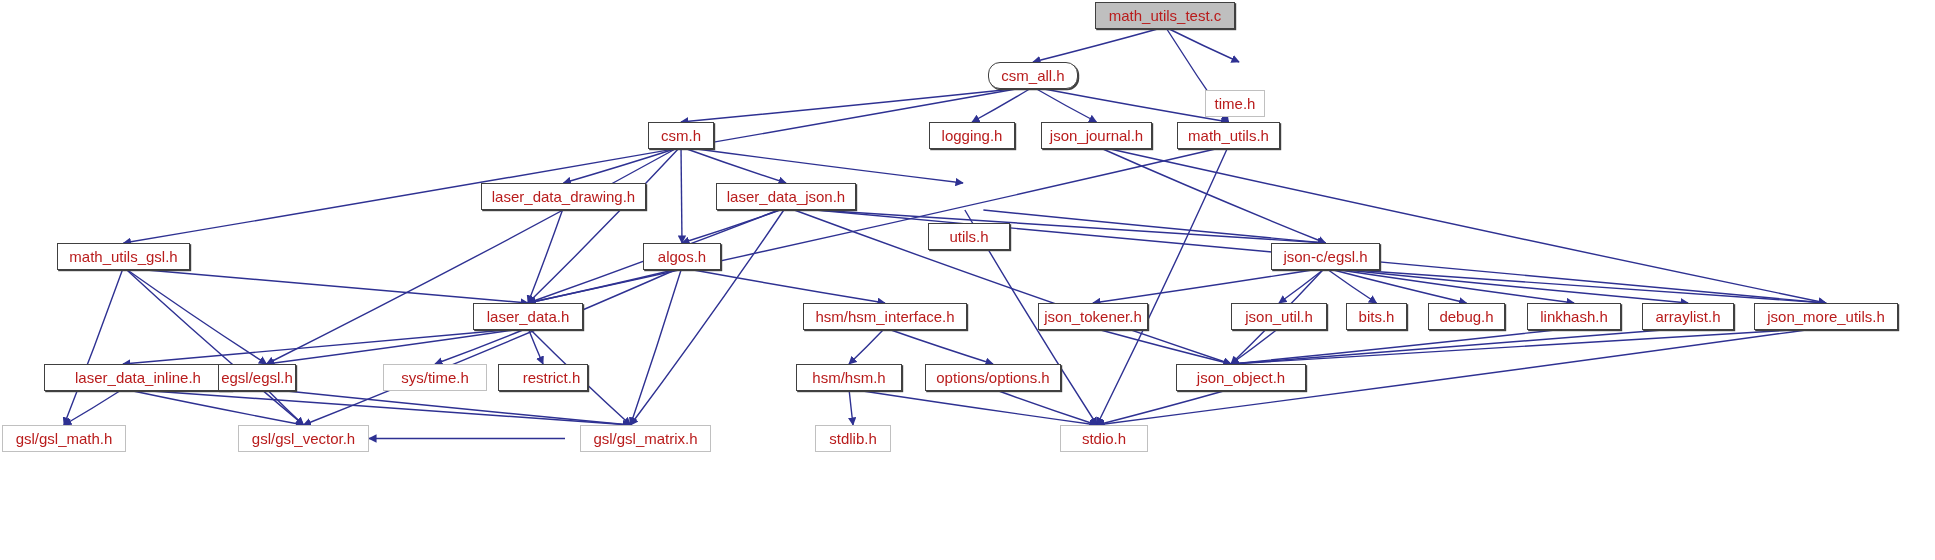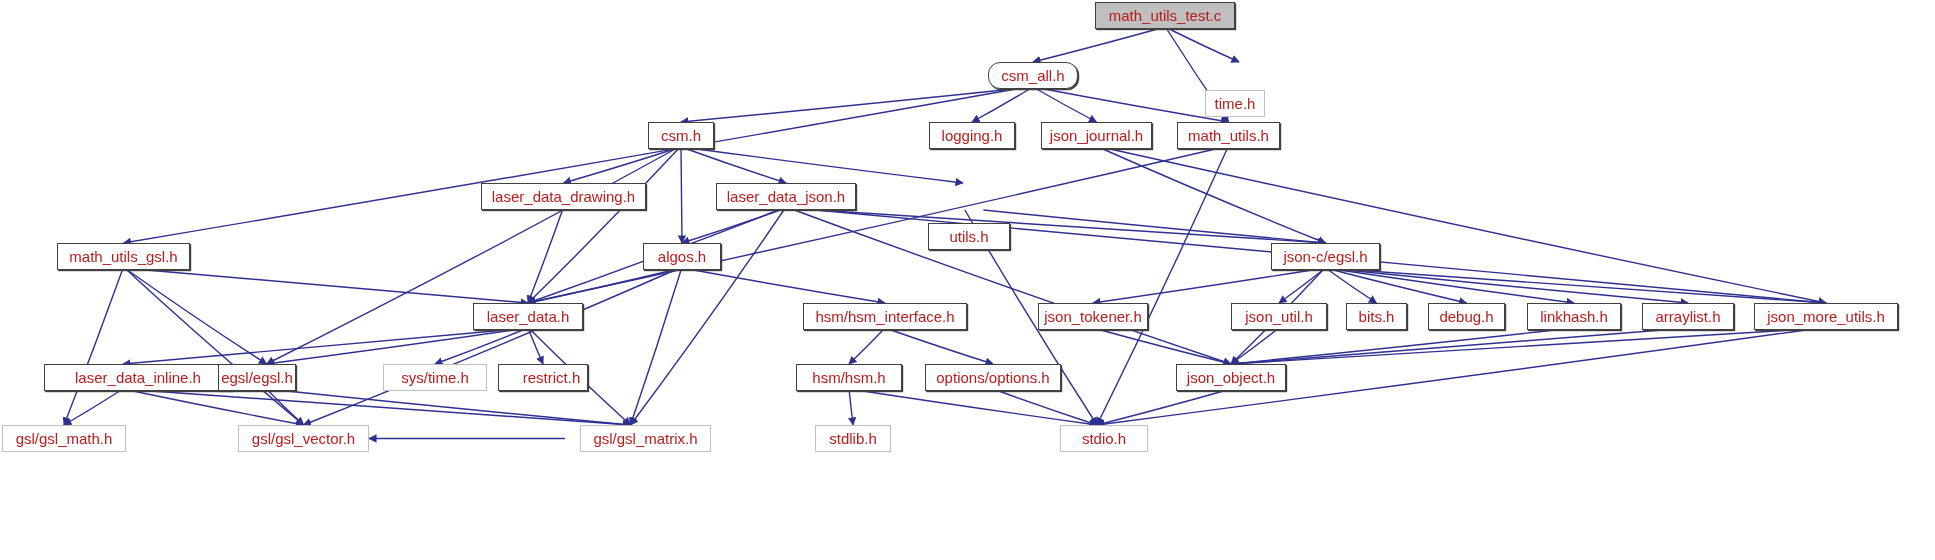--- a/index.html
+++ b/index.html
@@ -149,20 +149,20 @@
       <div class="node solid" style="left: 1428px; top: 303px; width: 77px;">debug.h</div>
       <div class="node solid" style="left: 1527px; top: 303px; width: 94px;">linkhash.h</div>
       <div class="node solid" style="left: 1642px; top: 303px; width: 92px;">arraylist.h</div>
       <div class="node solid" style="left: 1754px; top: 303px; width: 144px;">json_more_utils.h</div>
       <div class="node solid" style="left: 44px; top: 364px; width: 188px;">laser_data_inline.h</div>
       <div class="node solid" style="left: 218px; top: 364px; width: 78px;">egsl/egsl.h</div>
       <div class="node light" style="left: 383px; top: 364px; width: 104px;">sys/time.h</div>
       <div class="node solid" style="left: 498px; top: 364px; width: 90px; padding-left: 24px;">restrict.h</div>
       <div class="node solid" style="left: 796px; top: 364px; width: 106px;">hsm/hsm.h</div>
       <div class="node solid" style="left: 925px; top: 364px; width: 136px;">options/options.h</div>
-      <div class="node solid" style="left: 1176px; top: 364px; width: 110px;">json_object.h</div>
+      <div class="node solid" style="left: 1176px; top: 364px; width: 130px;">json_object.h</div>
       <div class="node light" style="left: 2px; top: 425px; width: 124px;">gsl/gsl_math.h</div>
       <div class="node light" style="left: 238px; top: 425px; width: 131px;">gsl/gsl_vector.h</div>
       <div class="node light" style="left: 580px; top: 425px; width: 131px;">gsl/gsl_matrix.h</div>
       <div class="node light" style="left: 815px; top: 425px; width: 76px;">stdlib.h</div>
       <div class="node light" style="left: 1060px; top: 425px; width: 88px;">stdio.h</div>
     </div>
 </div>
 
 </body></html>

